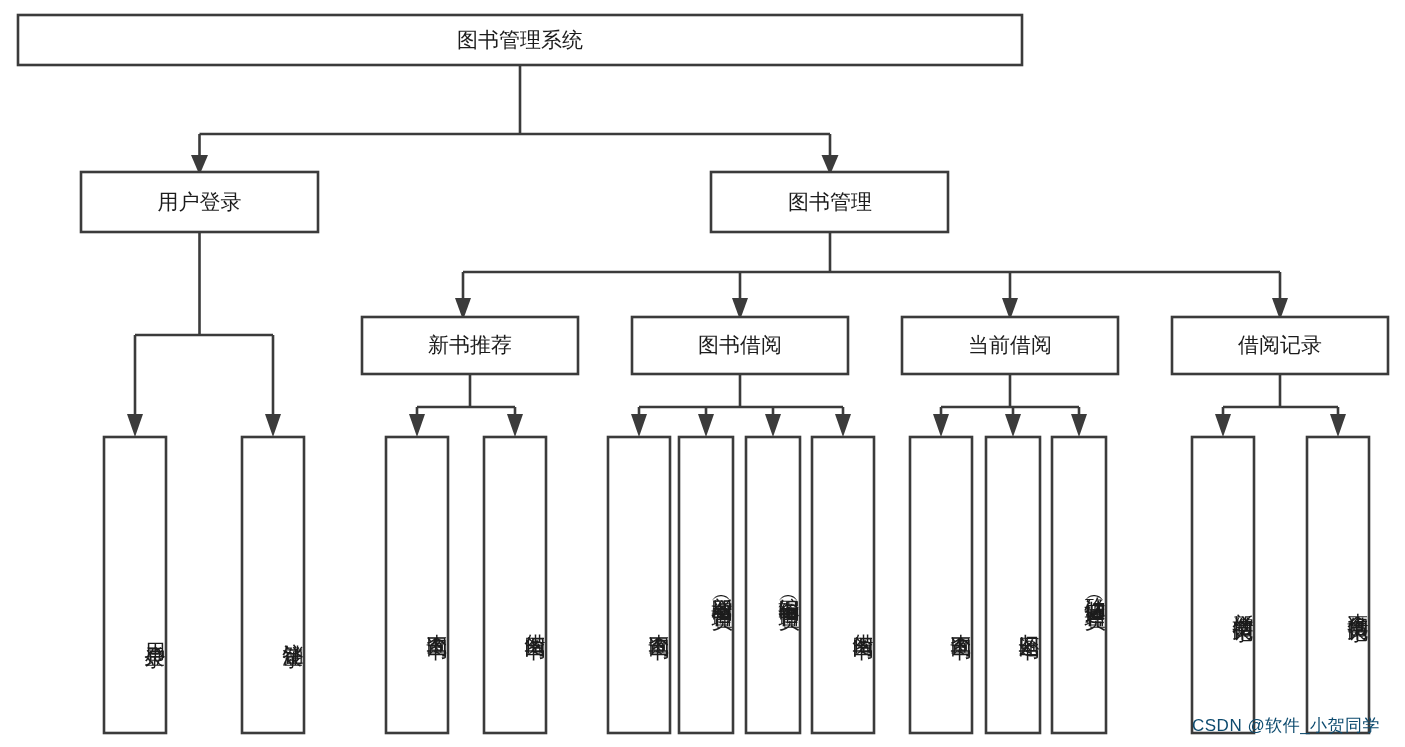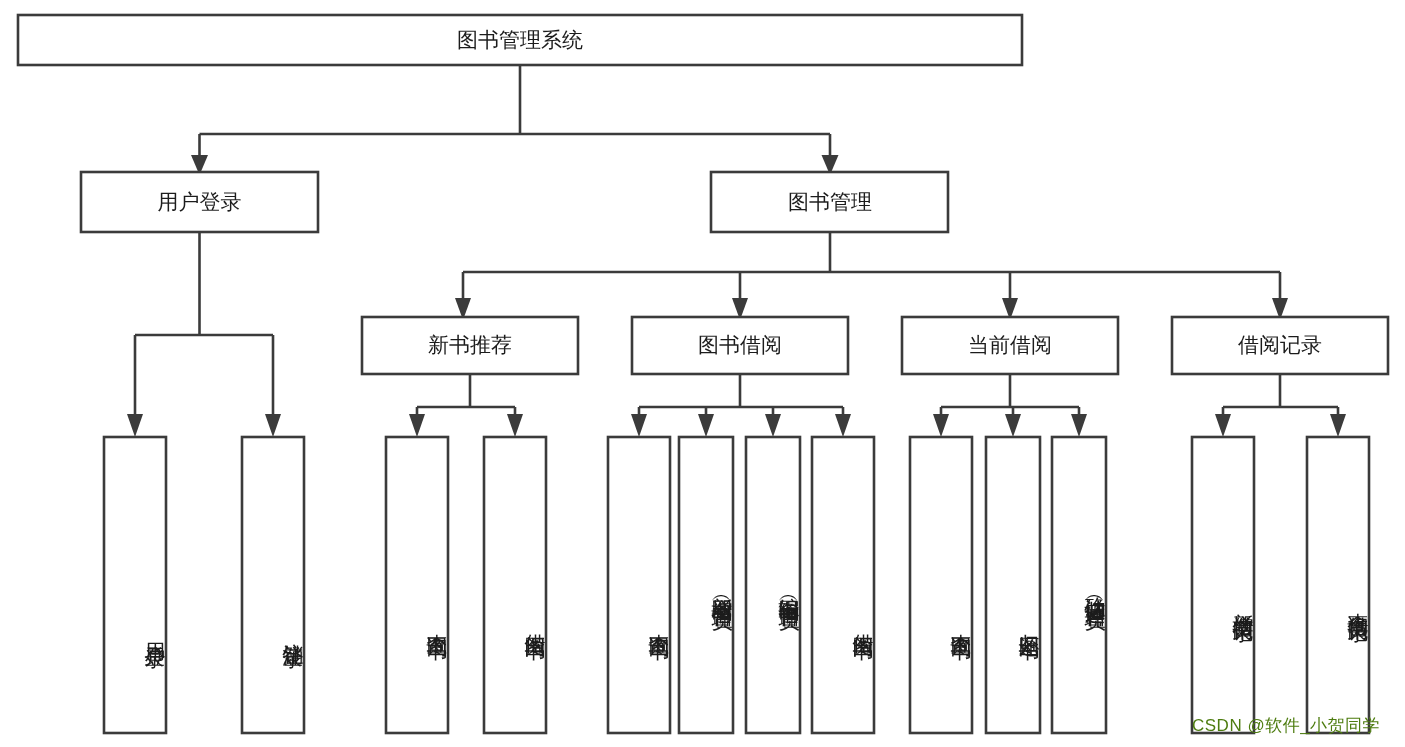--- a/index.html
+++ b/index.html
@@ -61,21 +61,21 @@
     white-space: nowrap;
     display: flex;
     align-items: flex-start;
     justify-content: center;
     pointer-events: none;
   }
   .watermark {
     position: absolute;
     font-family: "Liberation Sans", "DejaVu Sans", sans-serif;
     font-size: 17px;
-    color: #4d7c0f;
+    color: #0c4a6e;
     white-space: nowrap;
     letter-spacing: 0.5px;
   }
 </style>
 </head>
 <body>
 
 <div id="diagram-root">
 
   <svg id="chart-svg" viewBox="0 0 1405 747">

